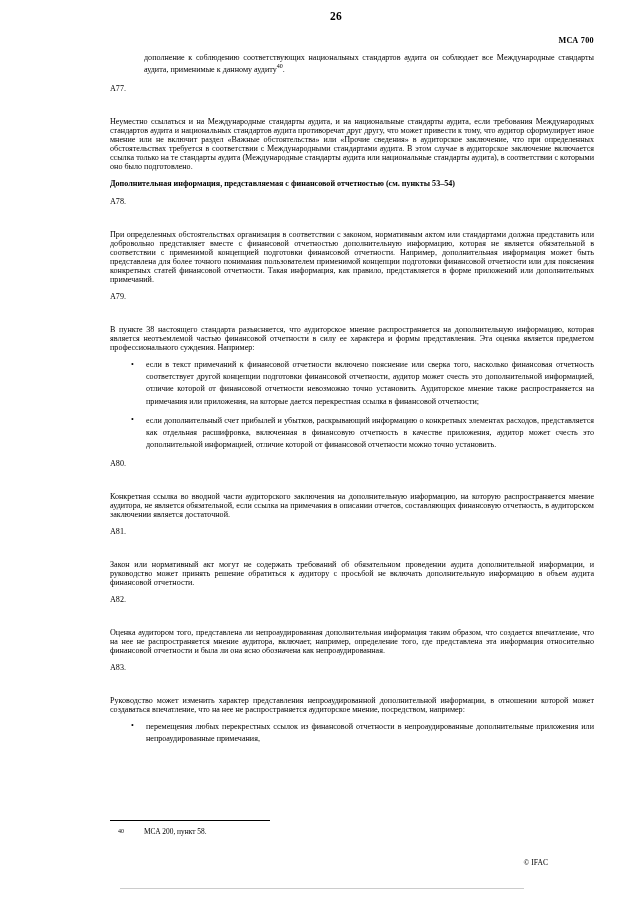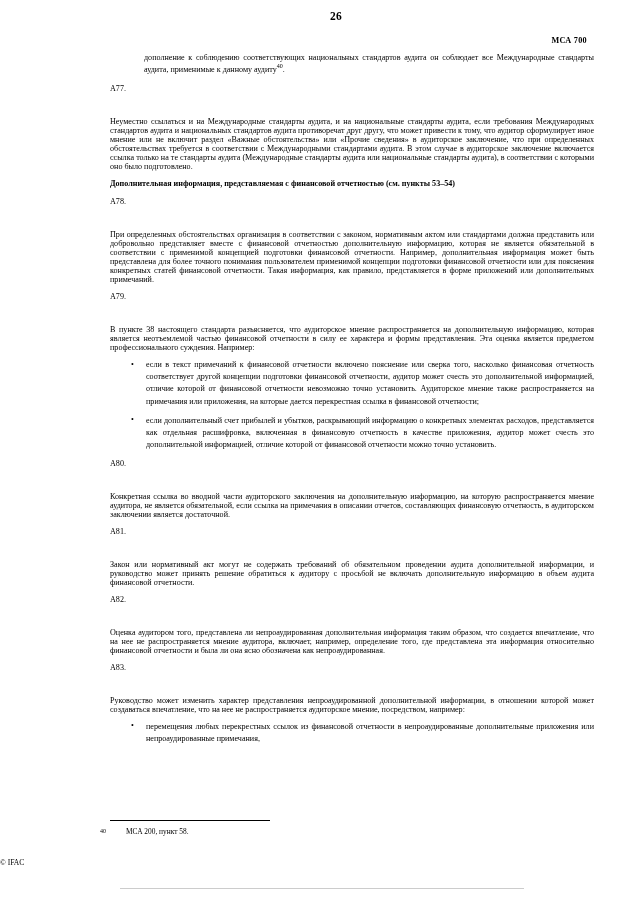--- a/index.html
+++ b/index.html
@@ -28,21 +28,21 @@
     left: 16px;
     width: 640px;
     text-align: center;
     font-size: 11.5px;
     font-weight: bold;
     letter-spacing: 0.2px;
   }
   .header-right {
     position: absolute;
     top: 36px;
-    right: 53px;
+    right: 46px;
     font-size: 8.2px;
     font-weight: bold;
     letter-spacing: 0.3px;
   }
   .content {
     position: absolute;
     top: 52px;
     left: 110px;
     width: 484px;
   }
@@ -106,21 +106,21 @@
   }
   .footnote-rule {
     position: absolute;
     left: 110px;
     top: 820px;
     width: 160px;
     border-top: 1px solid #000;
   }
   .footnote {
     position: absolute;
-    left: 100px;
+    left: 118px;
     top: 826px;
     width: 484px;
     font-size: 7.4px;
     line-height: 11px;
     display: flex;
     align-items: flex-start;
   }
   .footnote .fn-num {
     width: 26px;
     flex: 0 0 26px;
@@ -129,21 +129,21 @@
     padding-top: 0px;
   }
   .footnote .fn-text {
     flex: 1;
   }
   .copyright {
     position: absolute;
     top: 858px;
     left: 0;
     width: 548px;
-    text-align: left;
+    text-align: right;
     font-size: 7.6px;
   }
   .bottom-rule {
     position: absolute;
     left: 120px;
     top: 888px;
     width: 404px;
     border-top: 1px solid #cccccc;
   }
 </style>

